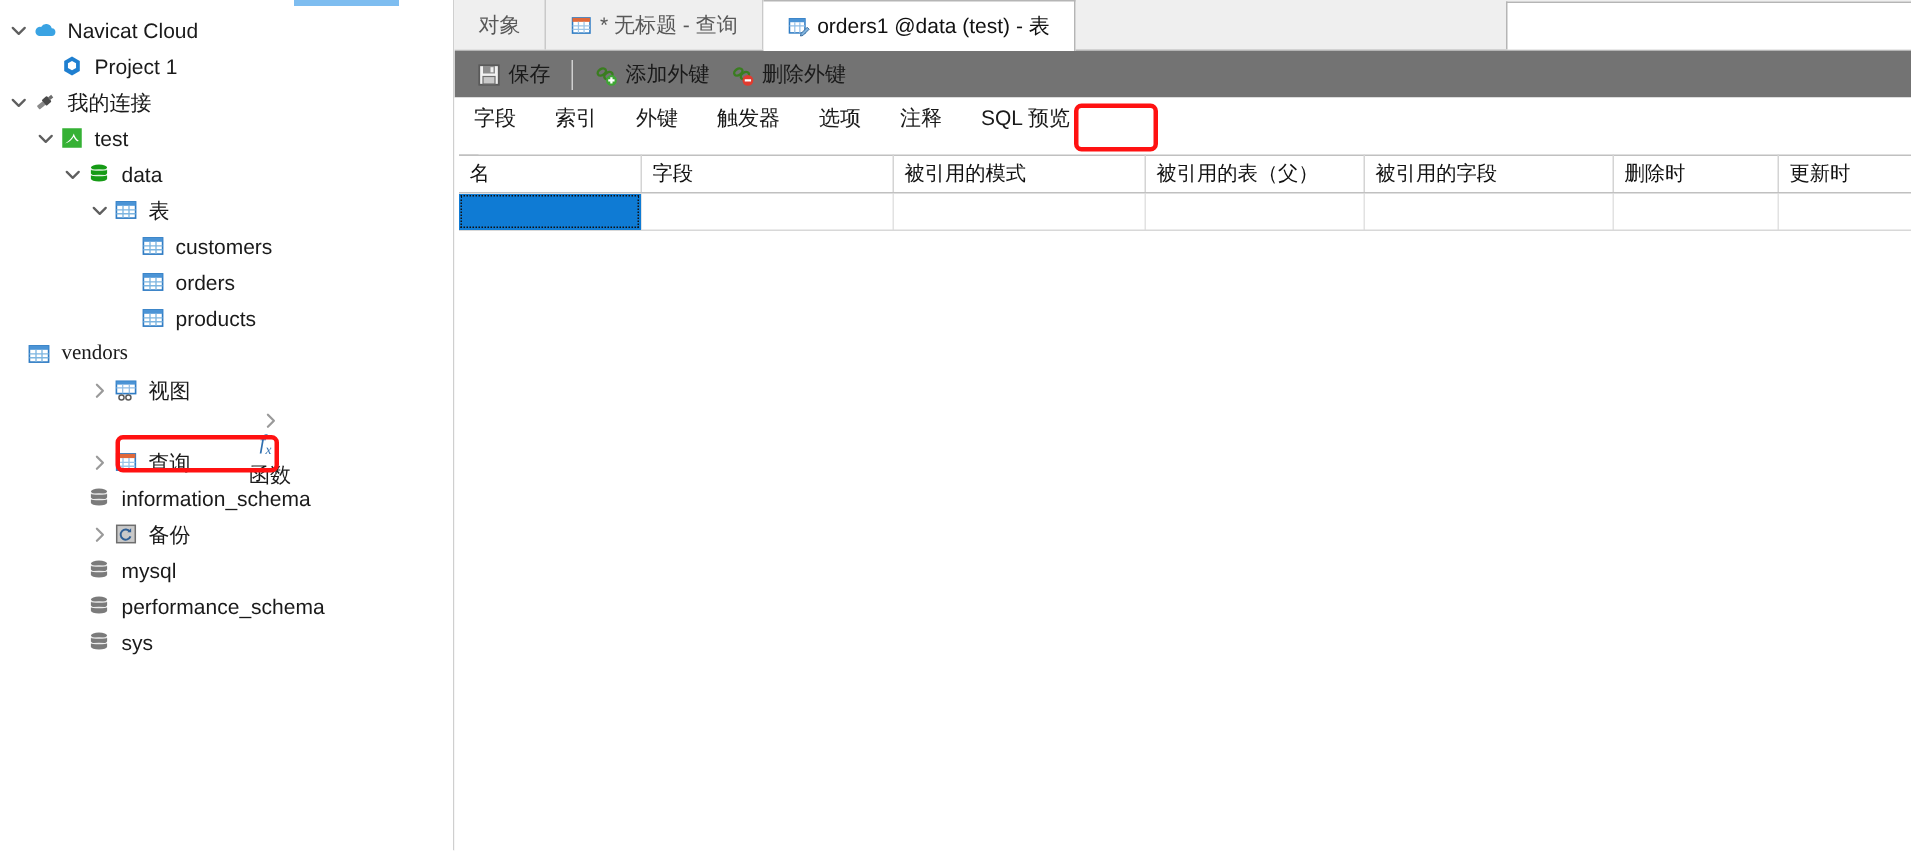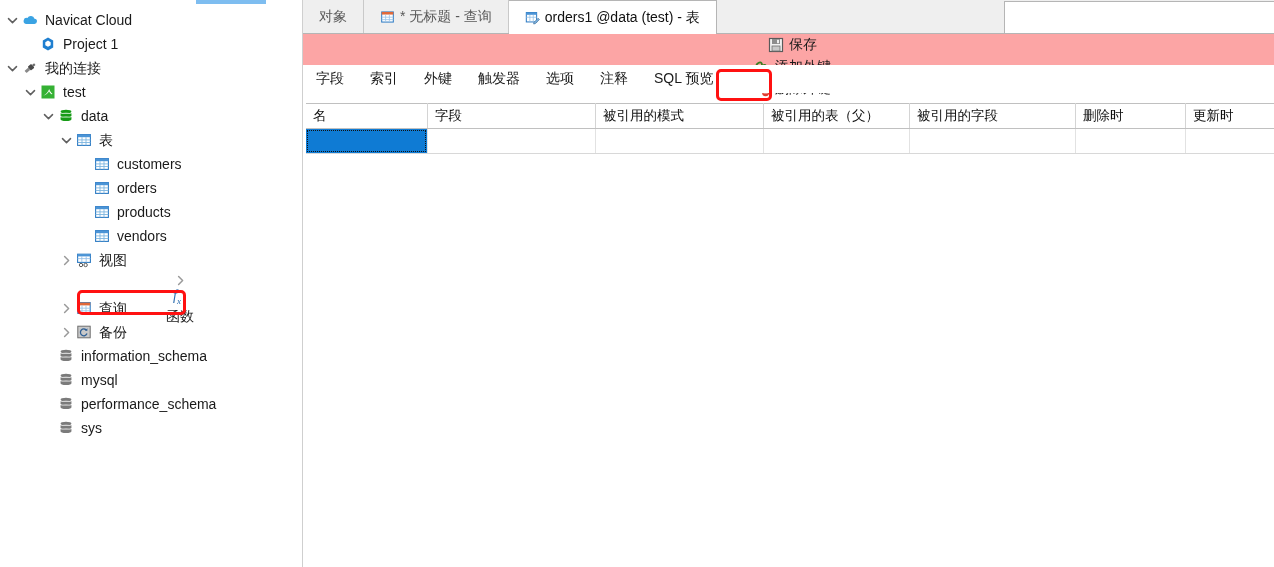--- a/index.html
+++ b/index.html
@@ -180,24 +180,23 @@
     background: #ffffff;
     box-sizing: border-box;
   }
 
   
   .toolbar {
     height: 31px;
     display: flex;
     align-items: center;
     padding-left: 8px;
-    background: #fca5a5;
+    background: #737373;
     gap: 0px;
     box-sizing: border-box;
-    flex-direction: column;
   }
   .tbtn {
     display: flex;
     align-items: center;
     gap: 5px;
     padding: 2px 7px;
     font-size: 14px;
     color: #1a1a1a;
     white-space: nowrap;
     border-radius: 2px;
@@ -445,21 +444,21 @@
             <svg width="16" height="16" viewBox="0 0 16 16">
               <rect x="1.6" y="2.6" width="12.8" height="10.8" fill="#ffffff" stroke="#2f7cc4" stroke-width="1.1"></rect>
               <rect x="1.6" y="2.6" width="12.8" height="2.6" fill="#4b94d6"></rect>
               <g stroke="#7db5e0" stroke-width="0.9">
                 <path d="M1.6 7.9h12.8M1.6 10.5h12.8M6 5.2v8.2M10 5.2v8.2"></path>
               </g>
             </svg>
           </span>
           <span class="tlabel">products</span>
         </div>
-        <div class="tnode" style="padding-left: 76px;">
+        <div class="tnode" style=" font-family: Liberation Serif, serif;">
           <span class="twist"></span>
           <span class="ticon">
             <svg width="16" height="16" viewBox="0 0 16 16">
               <rect x="1.6" y="2.6" width="12.8" height="10.8" fill="#ffffff" stroke="#2f7cc4" stroke-width="1.1"></rect>
               <rect x="1.6" y="2.6" width="12.8" height="2.6" fill="#4b94d6"></rect>
               <g stroke="#7db5e0" stroke-width="0.9">
                 <path d="M1.6 7.9h12.8M1.6 10.5h12.8M6 5.2v8.2M10 5.2v8.2"></path>
               </g>
             </svg>
           </span>
@@ -504,54 +503,54 @@
           <span class="ticon">
             <svg width="16" height="16" viewBox="0 0 16 16">
               <rect x="1.8" y="2.6" width="12.4" height="10.8" fill="#ffffff" stroke="#2f7cc4" stroke-width="1.1"></rect>
               <rect x="1.8" y="2.6" width="12.4" height="2.8" fill="#e0693a"></rect>
               <g stroke="#9cc5e8" stroke-width="0.9">
                 <path d="M1.8 8.2h12.4M1.8 10.8h12.4M6 5.4v8M10 5.4v8"></path>
               </g>
             </svg>
           </span>
           <span class="tlabel">查询</span>
-        </div>
-        <div class="tnode" style="padding-left: 58px;">
-          <span class="twist">
-            <svg width="11" height="11" viewBox="0 0 11 11">
-              <path d="M3.6 1.5L7.6 5.5L3.6 9.5" fill="none" stroke="#9a9a9a" stroke-width="1.5" stroke-linecap="round" stroke-linejoin="round"></path>
-            </svg>
-          </span>
-          <span class="ticon">
-            <svg width="16" height="16" viewBox="0 0 16 16">
-              <rect x="1.8" y="2.2" width="12.4" height="11.6" fill="#c9c9c9" stroke="#6e6e6e" stroke-width="1"></rect>
-              <path d="M10.6 6.4A3.4 3.4 0 1 0 11 9.6" fill="none" stroke="#2f5f95" stroke-width="1.3"></path>
-              <path d="M11.4 4.2v2.6H8.9z" fill="#2f5f95"></path>
-            </svg>
-          </span>
-          <span class="tlabel">备份</span>
         </div>
         <div class="tnode" style="padding-left: 40px;">
           <span class="twist"></span>
           <span class="ticon">
             <svg width="16" height="16" viewBox="0 0 16 16">
               <g fill="#7b7b7b">
                 <ellipse cx="8" cy="3.6" rx="5.4" ry="1.9"></ellipse>
                 <rect x="2.6" y="5.2" width="10.8" height="2.3"></rect>
                 <ellipse cx="8" cy="7.5" rx="5.4" ry="1.8"></ellipse>
                 <rect x="2.6" y="8.9" width="10.8" height="2.3"></rect>
                 <ellipse cx="8" cy="11.2" rx="5.4" ry="1.8"></ellipse>
               </g>
               <g fill="#ffffff" opacity="0.85">
                 <ellipse cx="8" cy="5.3" rx="5.3" ry="0.5"></ellipse>
                 <ellipse cx="8" cy="9" rx="5.3" ry="0.5"></ellipse>
               </g>
             </svg>
           </span>
           <span class="tlabel">information_schema</span>
+        </div>
+        <div class="tnode" style="padding-left: 58px;">
+          <span class="twist">
+            <svg width="11" height="11" viewBox="0 0 11 11">
+              <path d="M3.6 1.5L7.6 5.5L3.6 9.5" fill="none" stroke="#9a9a9a" stroke-width="1.5" stroke-linecap="round" stroke-linejoin="round"></path>
+            </svg>
+          </span>
+          <span class="ticon">
+            <svg width="16" height="16" viewBox="0 0 16 16">
+              <rect x="1.8" y="2.2" width="12.4" height="11.6" fill="#c9c9c9" stroke="#6e6e6e" stroke-width="1"></rect>
+              <path d="M10.6 6.4A3.4 3.4 0 1 0 11 9.6" fill="none" stroke="#2f5f95" stroke-width="1.3"></path>
+              <path d="M11.4 4.2v2.6H8.9z" fill="#2f5f95"></path>
+            </svg>
+          </span>
+          <span class="tlabel">备份</span>
         </div>
         <div class="tnode" style="padding-left: 40px;">
           <span class="twist"></span>
           <span class="ticon">
             <svg width="16" height="16" viewBox="0 0 16 16">
               <g fill="#7b7b7b">
                 <ellipse cx="8" cy="3.6" rx="5.4" ry="1.9"></ellipse>
                 <rect x="2.6" y="5.2" width="10.8" height="2.3"></rect>
                 <ellipse cx="8" cy="7.5" rx="5.4" ry="1.8"></ellipse>
                 <rect x="2.6" y="8.9" width="10.8" height="2.3"></rect>

